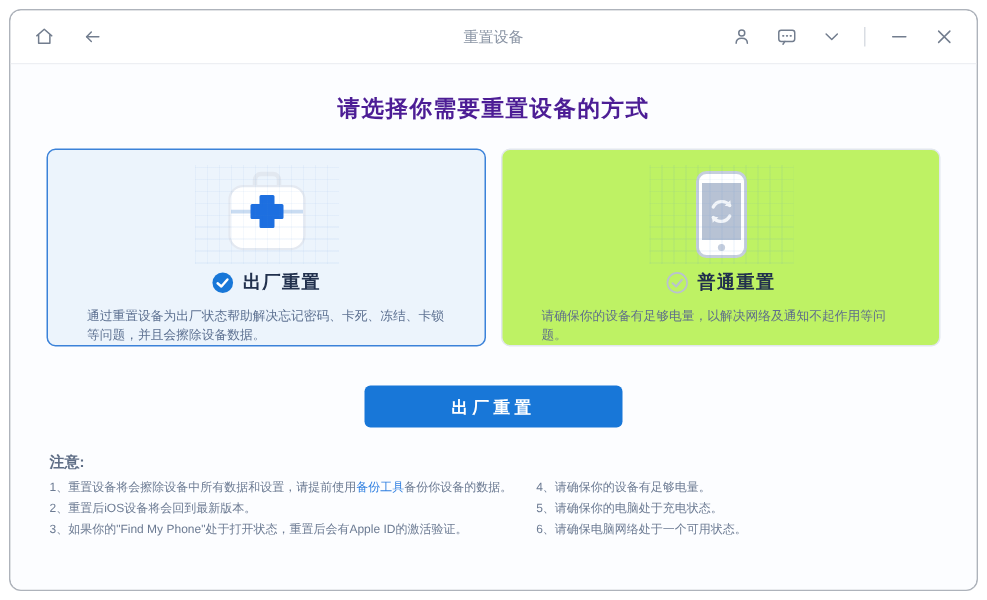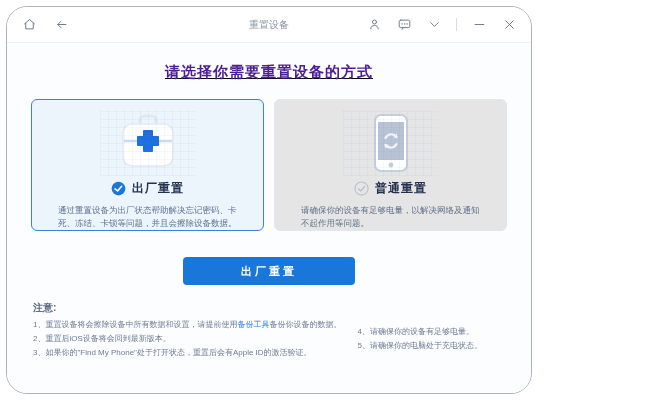--- a/index.html
+++ b/index.html
@@ -1,19 +1,19 @@
 <!DOCTYPE html>
 <html><head>
 <meta charset="utf-8">
 <style>
   * { margin:0; padding:0; box-sizing:border-box; }
   html,body { width:658px; height:400px; background:#fff; font-family:"Liberation Sans","DejaVu Sans",sans-serif; }
   .window {
-    position:absolute; left:6px; top:6px; width:526px; height:388px;
-    background:#fff; border:1px solid #aeb3bb; border-radius:21px; overflow:hidden;text-decoration:underline;
+    position:absolute; left:6px; top:6px; width:646px; height:388px;
+    background:#fff; border:1px solid #aeb3bb; border-radius:8px; overflow:hidden;
   }
   
   .titlebar {
     height:36px; display:flex; align-items:center; padding:0 14px;
     background:#fff; border-bottom:1px solid #edeff3; position:relative;
   }
   .tb-left { display:flex; align-items:center; gap:16px; }
   .tb-title {
     position:absolute; left:0; right:0; text-align:center;
     font-size:10px; color:#8a94a4; pointer-events:none;
@@ -23,21 +23,21 @@
   .tb-icon svg { width:15px; height:15px; stroke:#727d8e; fill:none; stroke-width:1.6; stroke-linecap:round; stroke-linejoin:round; }
   .tb-sep { width:1px; height:13px; background:#d9dde3; }
   
   .content { position:relative; height:351px; background:#fcfdff; }
   .heading {
     padding-top:20px; text-align:center; font-size:15px; font-weight:bold;
     color:#4c1d95; letter-spacing:1px;
   }
   .cards { position:absolute; left:24px; right:24px; top:56px; height:132px; display:flex; gap:10px; }
   .card {
-    flex:1; border:1px solid #e2e7ee; border-radius:6px; background:#e5e5e5;
+    flex:1; border:1px solid #e2e7ee; border-radius:6px; background:#bef264;
     display:flex; flex-direction:column; align-items:center; cursor:pointer; position:relative;
   }
   .card.selected { background:#ecf4fc; border:1px solid #3b82d9; }
   .icon-wrap { position:relative; margin-top:10px; width:96px; height:66px; display:flex; align-items:center; justify-content:center; }
   .icon-grid {
     position:absolute; inset:0;
     background-image:
       repeating-linear-gradient(0deg, rgba(83,141,217,0.10) 0 1px, transparent 1px 8px),
       repeating-linear-gradient(90deg, rgba(83,141,217,0.10) 0 1px, transparent 1px 8px);
     opacity:.6;
@@ -178,18 +178,19 @@
       <div class="notes-label">注意:</div>
       <div class="notes-cols">
         <div class="notes-col">
           <div class="note"><span>1、</span><span>重置设备将会擦除设备中所有数据和设置，请提前使用</span><a class="link">备份工具</a><span>备份你设备的数据。</span></div>
           <div class="note"><span>2、</span><span>重置后iOS设备将会回到最新版本。</span></div>
           <div class="note"><span>3、</span><span>如果你的"Find My Phone"处于打开状态，重置后会有Apple ID的激活验证。</span></div>
         </div>
         <div class="notes-col">
           <div class="note"><span>4、</span><span>请确保你的设备有足够电量。</span></div>
           <div class="note"><span>5、</span><span>请确保你的电脑处于充电状态。</span></div>
+          <div class="note"><span>6、</span><span>请确保电脑网络处于一个可用状态。</span></div>
         </div>
       </div>
     </div>
 
   </div>
 </div>
 
 </body></html>

